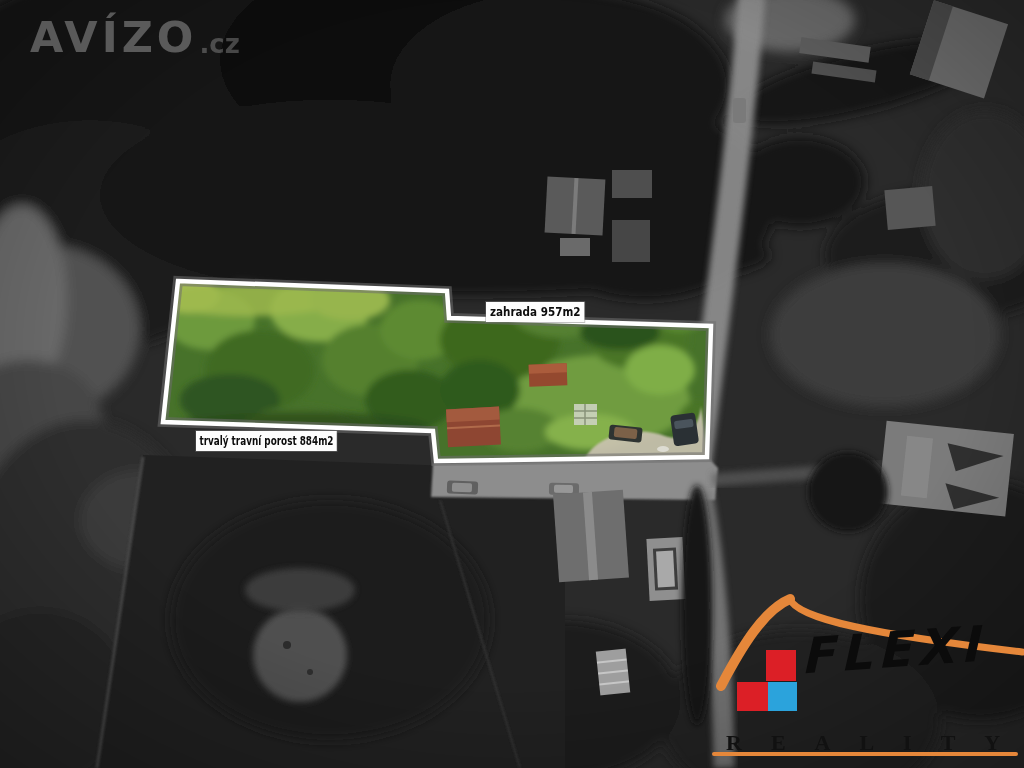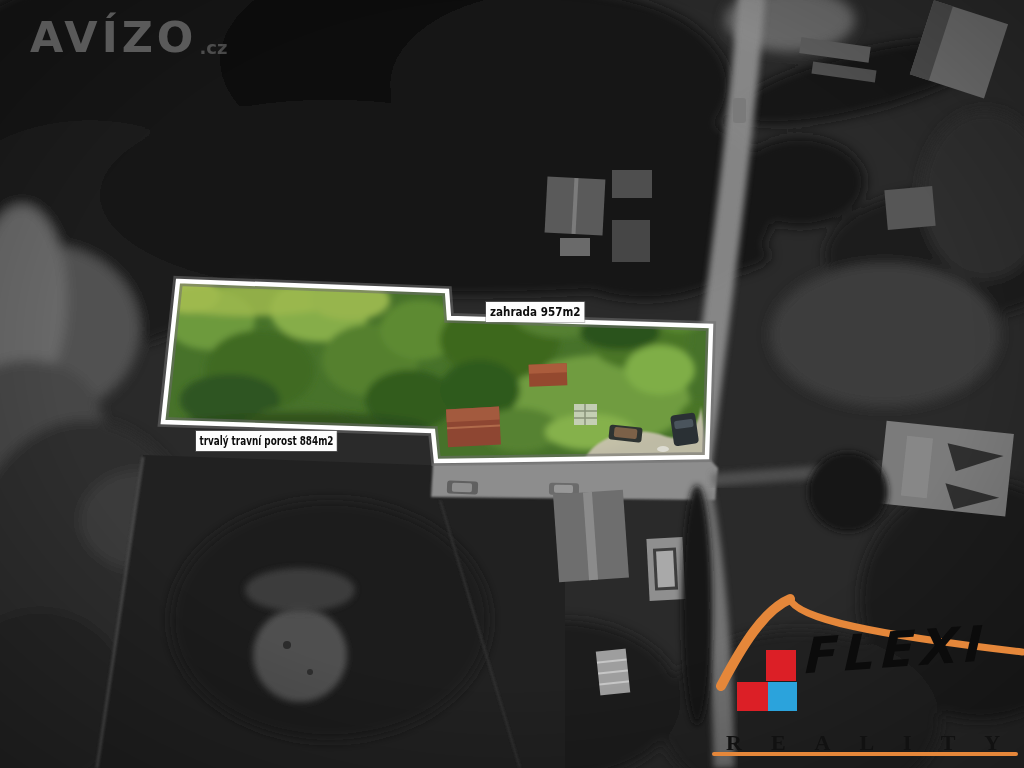--- a/index.html
+++ b/index.html
@@ -5,21 +5,21 @@
   html,body{margin:0;padding:0;background:#000;}
   .stage{position:relative;width:1024px;height:768px;overflow:hidden;
          background:#262626;font-family:"DejaVu Sans","Liberation Sans",sans-serif;}
   .scene{position:absolute;inset:0;display:block;}
 
   
   .watermark{position:absolute;left:30px;top:16px;display:flex;align-items:flex-end;
              user-select:none;pointer-events:none;}
   .watermark .brand{font-size:43px;font-weight:bold;letter-spacing:4px;
                     color:rgba(205,205,205,0.38);line-height:1;text-align:center;}
-  .watermark .tld{font-size:18px;font-weight:bold;color:rgba(195,195,195,0.32);
+  .watermark .tld{font-size:26px;font-weight:bold;color:rgba(195,195,195,0.32);
                   line-height:1;margin-left:2px;margin-bottom:2px;}
 
   
   .parcel-label{position:absolute;display:inline-block;background:#fdfdfd;
                 color:#0c0c0c;font-weight:bold;font-size:13px;line-height:16px;
                 padding:2px 5px;white-space:nowrap;
                 box-shadow:0 0 0 1px rgba(120,120,120,0.45);
                 transform-origin:left top;}
   .label-garden{left:486px;top:302px;transform:scaleX(0.80);}
   .label-grass{left:196px;top:431px;transform:scaleX(0.68);}

